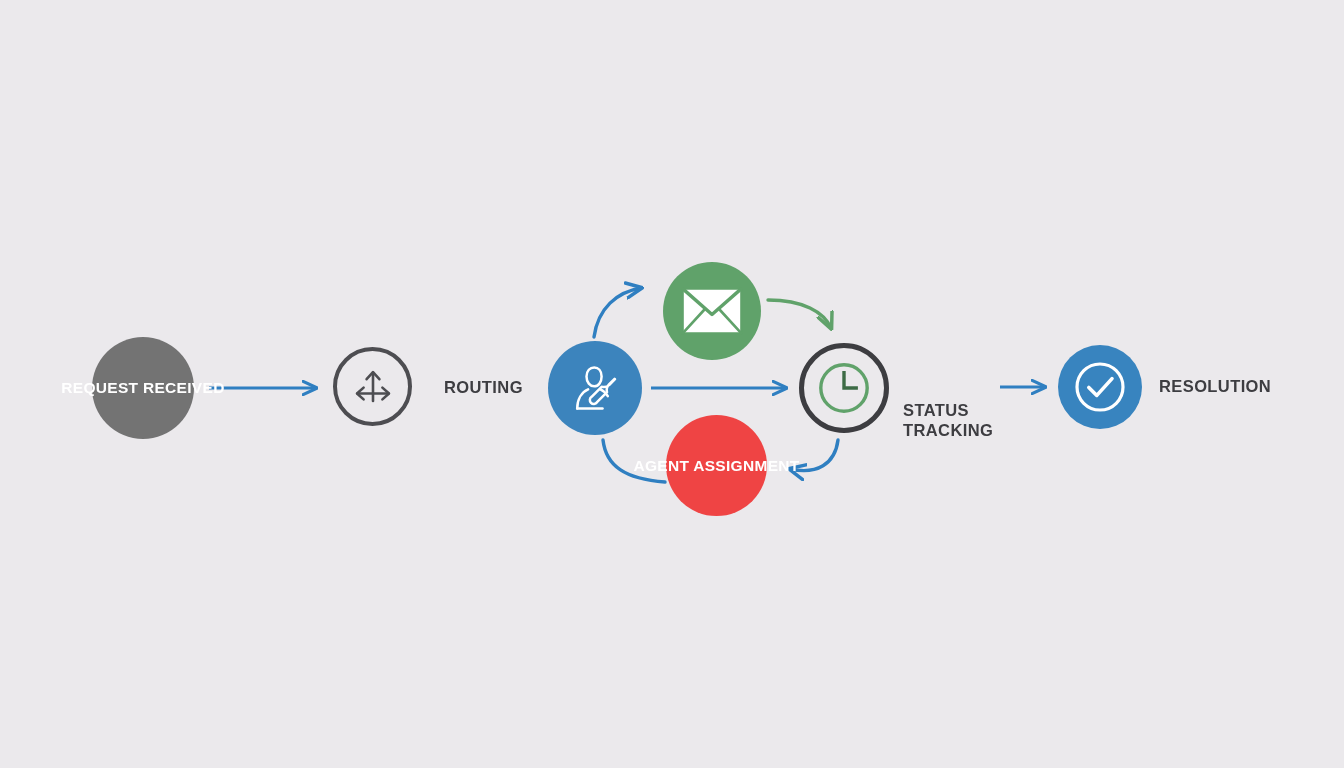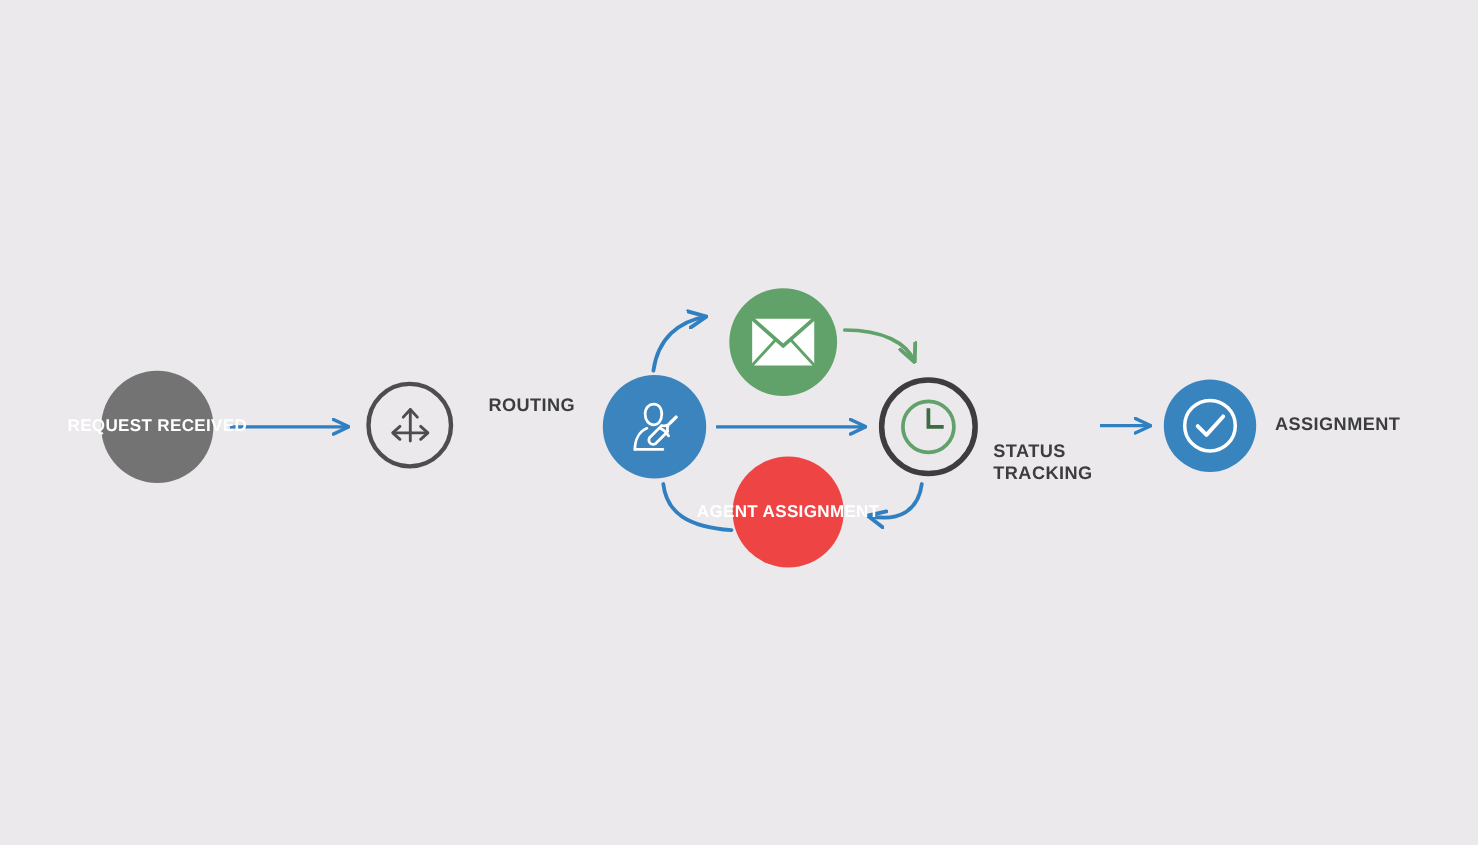--- a/index.html
+++ b/index.html
@@ -106,21 +106,21 @@
   .side-label {
     position: absolute;
     color: #3d3d41;
     font-weight: bold;
     font-size: 16.5px;
     letter-spacing: 0.4px;
     line-height: 1.22;
     white-space: pre-line;
     pointer-events: none;
   }
-  #label-routing { left: 444px; top: 359px; }
+  #label-routing { left: 444px; top: 377px; }
   #label-status  { left: 903px; top: 388px; margin-top: 12px; }
   #label-resolution { left: 1159px; top: 376px; }
 
   .icon-svg { display: block; }
 </style>
 </head>
 <body>
 
 <div id="stage">
 
@@ -219,15 +219,15 @@
   </div>
   <div class="side-label" id="label-status">STATUS
 TRACKING</div>
 
   <div class="node" id="node-resolution">
     <svg class="icon-svg" width="58" height="58" viewBox="0 0 58 58">
       <circle cx="29" cy="29" r="23" fill="none" stroke="#ffffff" stroke-width="3.2"></circle>
       <path d="M 17.8 29.4 L 25.8 37.4 L 41.0 20.6" fill="none" stroke="#ffffff" stroke-width="3.6" stroke-linecap="round" stroke-linejoin="round"></path>
     </svg>
   </div>
-  <div class="side-label" id="label-resolution">ASSIGNMENT</div>
+  <div class="side-label" id="label-resolution">RESOLUTION</div>
 
 </div>
 
 </body></html>

